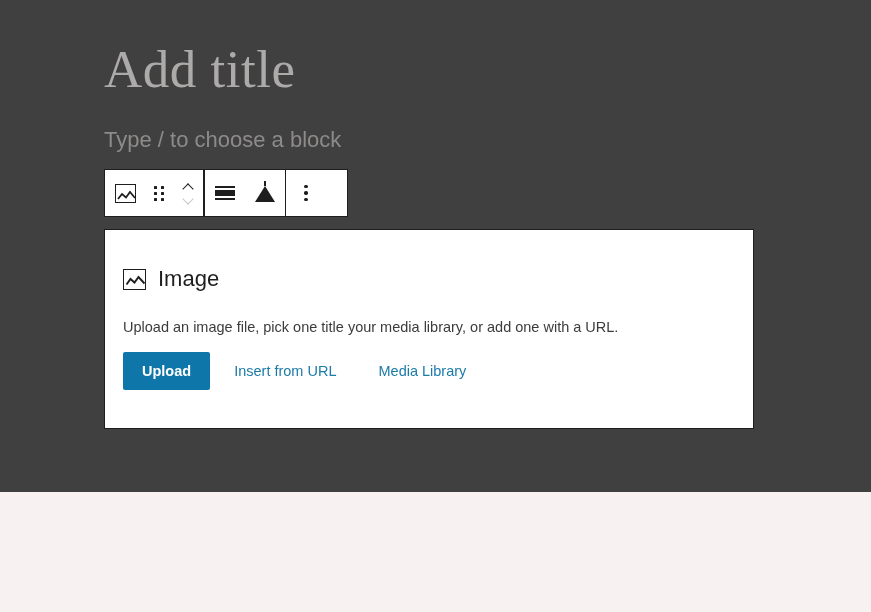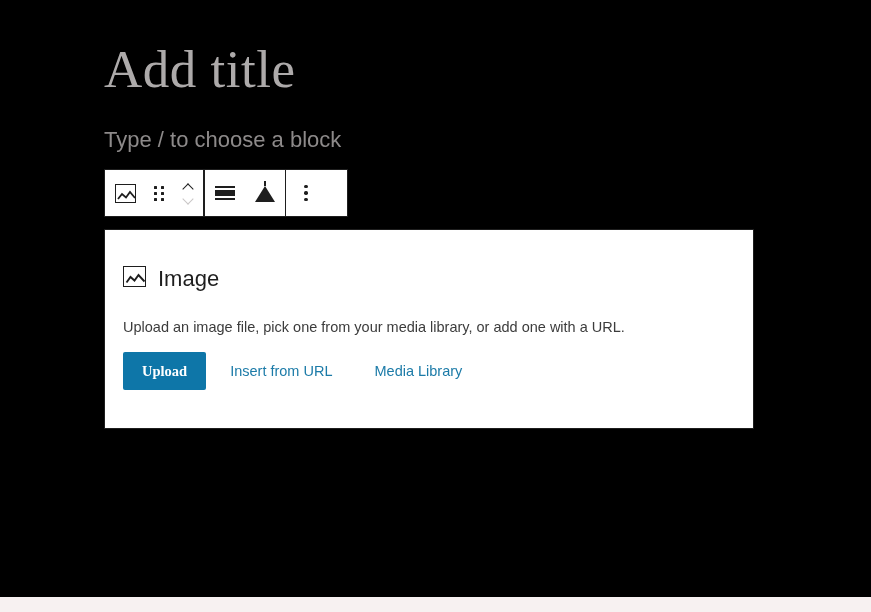--- a/index.html
+++ b/index.html
@@ -15,22 +15,22 @@
     position: relative;
     -webkit-font-smoothing: antialiased;
   }
 
   
   .editor-canvas {
     position: absolute;
     left: 0;
     top: 0;
     width: 871px;
-    height: 597px;
-    background: #000000;
+    height: 492px;
+    background: #404040;
   }
 
   
   .post-title {
     position: absolute;
     left: 104px;
     top: 38px;
     font-family: "Liberation Serif", serif;
     font-size: 53px;
     font-weight: 400;
@@ -213,21 +213,21 @@
     height: 200px;
     background: #ffffff;
     border: 1.5px solid #1e1e1e;
     box-sizing: border-box;
   }
   .block-heading {
     position: absolute;
     left: 18px;
     top: 36px;
     display: flex;
-    align-items: flex-start;
+    align-items: center;
     gap: 12px;
   }
   .block-heading .big-img-frame {
     position: relative;
     width: 23px;
     height: 21px;
     border: 1.8px solid #1e1e1e;
     box-sizing: border-box;
   }
   .block-heading .big-img-frame svg { position: absolute; left: -1.2px; top: -1.2px; }
@@ -256,21 +256,21 @@
   .btn-upload {
     background: #0e76a8;
     color: #ffffff;
     font-size: 14.5px;
     line-height: 18px;
     font-weight: 600;
     padding: 10px 19px;
     border: none;
     border-radius: 2px;
     cursor: pointer;
-    font-family: Liberation Serif, serif;
+    font-family: Liberation Sans, sans-serif;
   }
   .btn-link {
     background: transparent;
     border: none;
     color: #1c7ba8;
     font-size: 14.5px;
     line-height: 18px;
     padding: 10px 14px;
     margin-left: 10px;
     cursor: pointer;
@@ -353,21 +353,21 @@
 
     <div class="block-heading">
       <span class="big-img-frame">
         <svg width="25" height="23" viewBox="0 0 25 23" aria-hidden="true">
           <polyline points="3.5,16.5 7.5,11 11.5,14.5 15.5,9 21.5,15.5" fill="none" stroke="#1e1e1e" stroke-width="1.9" stroke-linejoin="miter" stroke-linecap="butt"></polyline>
         </svg>
       </span>
       <span class="block-heading-label">Image</span>
     </div>
 
-    <div class="block-description">Upload an image file, pick one from your media library, or add one with a URL.</div>
+    <div class="block-description">Upload an image file, pick one title your media library, or add one with a URL.</div>
 
     <div class="block-actions">
       <button class="btn-upload">Upload</button>
       <button class="btn-link">Insert from URL</button>
       <button class="btn-link first">Media Library</button>
     </div>
 
   </div>
 
 </div>

